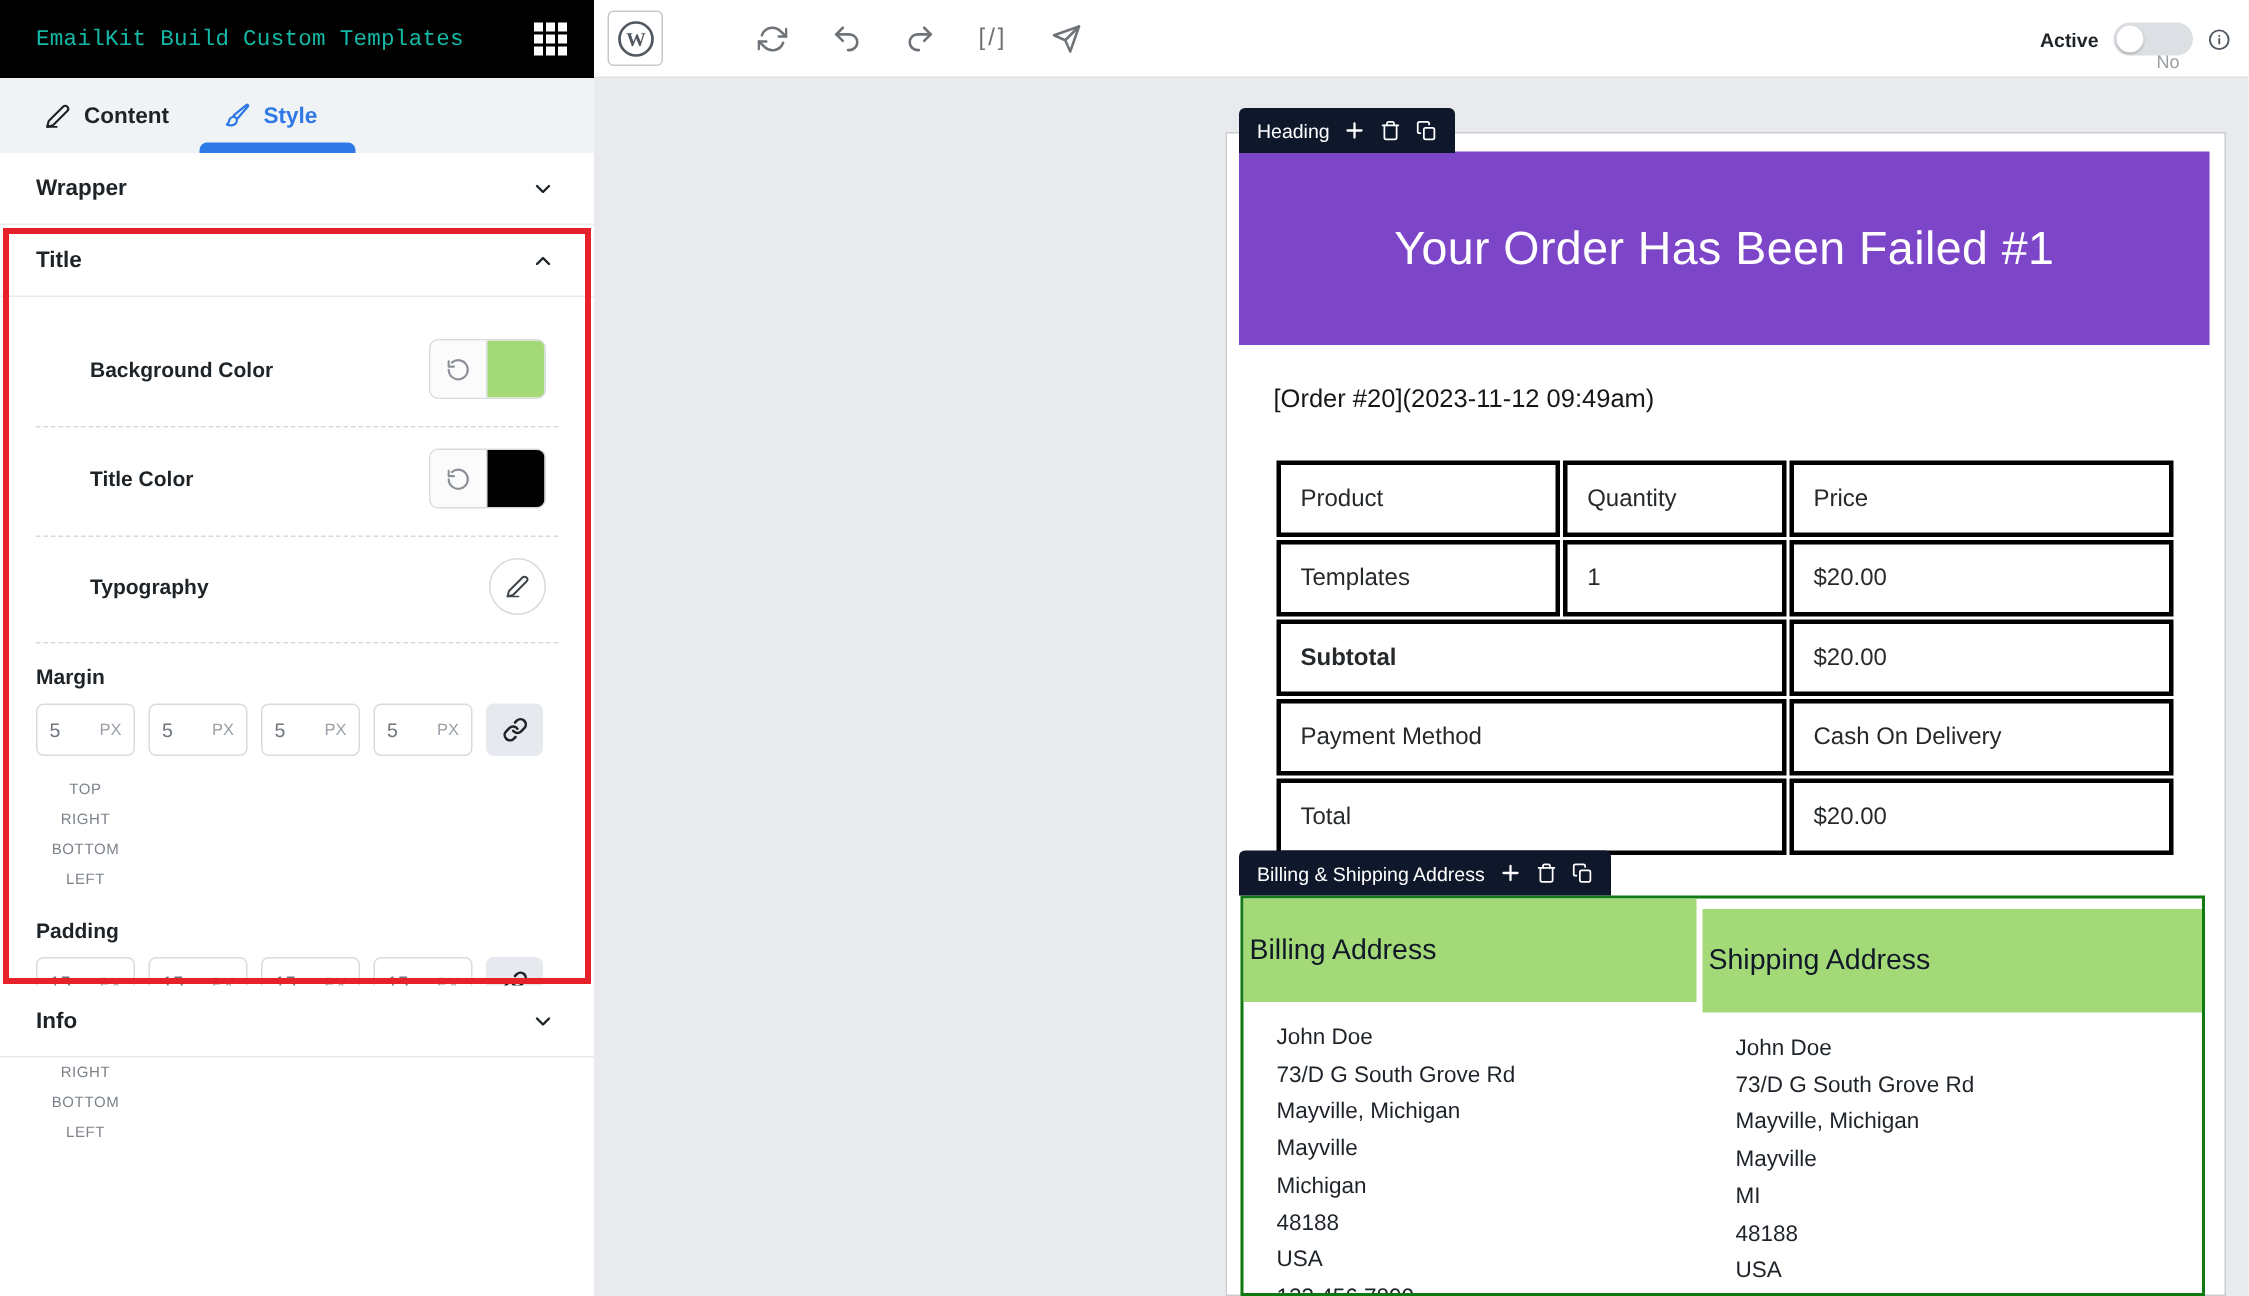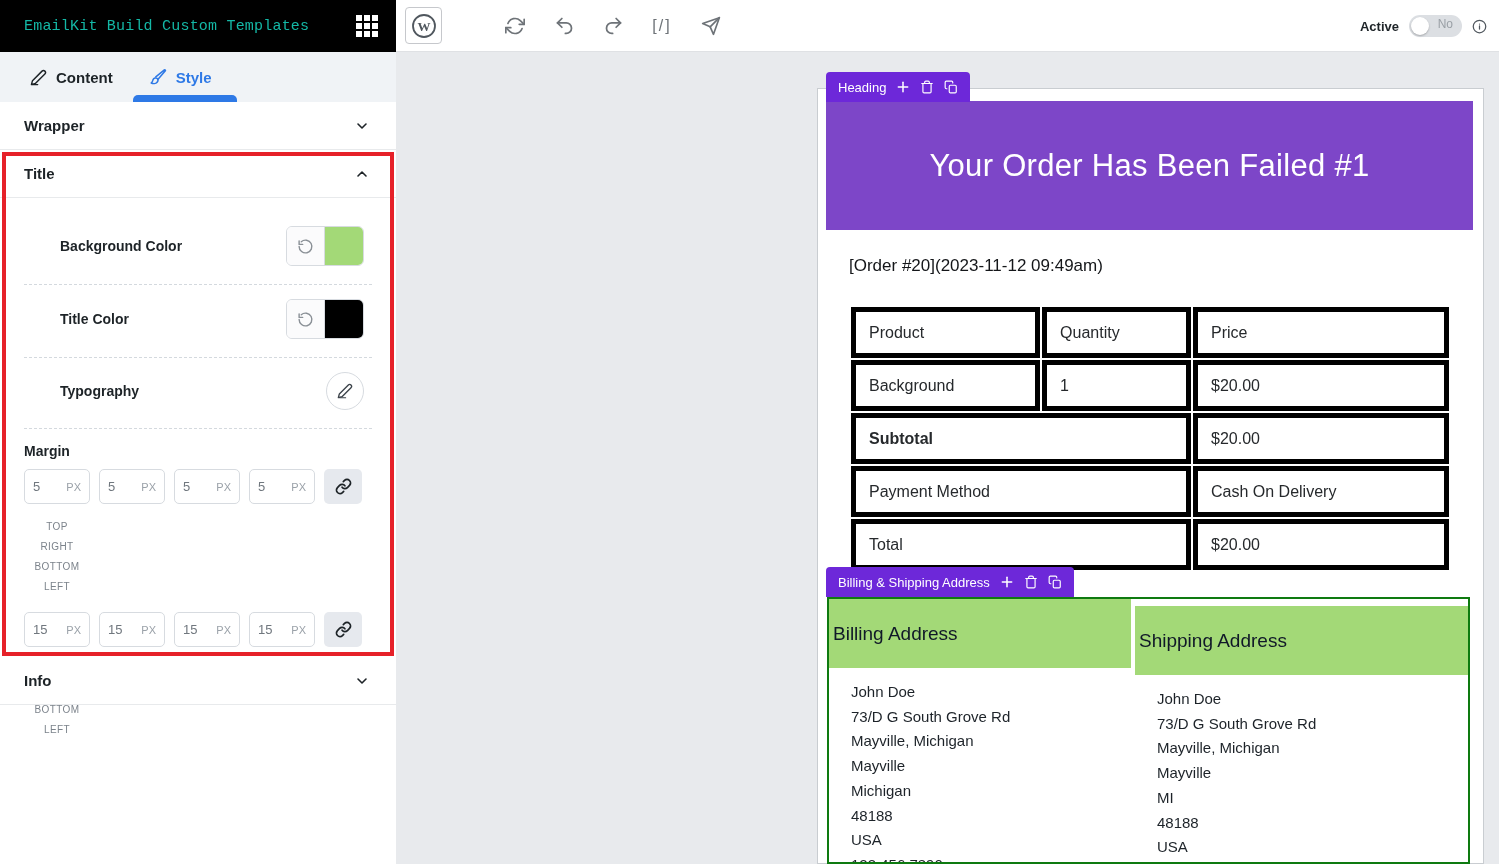--- a/index.html
+++ b/index.html
@@ -53,39 +53,39 @@
   .main { position:absolute; left:396px; top:0; right:0; bottom:0; }
   .toolbar { position:relative; height:52px; background:#fff; border-bottom:1px solid #dfe1e4; display:flex; align-items:center; }
   .wp-btn { width:37px; height:37px; margin-left:9px; border:1px solid #c6c8cc; border-radius:4px; background:#fff; display:flex; align-items:center; justify-content:center; cursor:pointer; }
   .tool-icons { display:flex; align-items:center; gap:27px; margin-left:62px; color:#6e7378; }
   .tool-icon { cursor:pointer; display:flex; align-items:center; justify-content:center; width:22px; height:22px; }
   .shortcode { font-size:16px; color:#6e7378; letter-spacing:2px; font-weight:400; }
   .toolbar-right { position:absolute; right:12px; top:0; height:52px; display:flex; align-items:center; gap:10px; }
   .active-label { font-size:13px; font-weight:700; color:#1d2327; }
   .toggle { position:relative; width:53px; height:22px; background:#dcdfe3; border-radius:11px; cursor:pointer; }
   .toggle-knob { position:absolute; left:2px; top:2px; width:18px; height:18px; border-radius:50%; background:#fff; box-shadow:0 1px 2px rgba(0,0,0,.25); }
-  .toggle-text { position:absolute; right:9px; top:2px; font-size:12px; color:#9aa0a6; }
+  .toggle-text { position:absolute; right:9px; top:19px; font-size:12px; color:#9aa0a6; }
   .info-circ { color:#50575e; display:flex; cursor:pointer; }
 
   .canvas { position:relative; height:812px; background:#e8eaed; overflow:hidden; }
   .email-panel { position:absolute; left:421px; top:36px; width:667px; height:776px; background:#fff; border:1px solid #c9cdd1; }
 
-  .el-badge { position:absolute; height:30px; background:#6d28d9; border-radius:4px 4px 0 0; display:flex; align-items:center; gap:10px; padding:0 12px; z-index:3; }
+  .el-badge { position:absolute; height:30px; background:#0f172a; border-radius:4px 4px 0 0; display:flex; align-items:center; gap:10px; padding:0 12px; z-index:3; }
   .el-badge .badge-label { color:#fff; font-size:13px; white-space:nowrap; }
   .badge-ic { display:flex; align-items:center; justify-content:center; cursor:pointer; color:#fff; }
   .badge-heading { left:430px; top:20px; }
   .badge-address { left:430px; top:515px; }
 
   .heading-block { position:absolute; left:430px; top:49px; width:647px; height:129px; background:#7d46c8; display:flex; align-items:center; justify-content:center; z-index:2; }
   .heading-text { color:#fff; font-size:31px; letter-spacing:.3px; }
 
   .order-info { position:absolute; left:453px; top:204px; font-size:17px; color:#141619; }
 
   .order-table { position:absolute; left:453px; top:253px; border-collapse:separate; border-spacing:2px; }
-  .order-table td { border:5px solid #000000; height:51px; padding-left:13px; font-size:16px; color:#26292c; background:#fff; }
+  .order-table td { border:3px solid #000000; height:51px; padding-left:13px; font-size:16px; color:#26292c; background:#fff; }
   .col-product { width:188px; } .col-qty { width:148px; } .col-price { width:256px; }
   .cell-merged { width:340px; }
   .bold-cell { font-weight:700; }
 
   .addr-section { position:absolute; left:431px; top:545px; width:643px; height:267px; background:#fff; border:2px solid #0e7a10; overflow:hidden; z-index:2; }
   .addr-col { position:absolute; top:0; }
   .addr-col-left { left:0; width:302px; }
   .addr-col-right { left:306px; top:7px; width:335px; }
   .addr-head { height:69px; background:#a3d977; display:flex; align-items:center; padding-left:4px; font-size:19px; color:#101828; }
   .addr-lines { padding:12px 0 0 22px; }
@@ -224,20 +224,21 @@
         </div>
         <div class="dim-labels">
           <span>TOP</span>
           <span>RIGHT</span>
           <span>BOTTOM</span>
           <span>LEFT</span>
         </div>
       </div>
 
       <div class="dim-group">
+        <div class="dim-title">Padding</div>
         <div class="dim-row">
           <span class="dim-input">
             <input value="15" style="">
             <span class="dim-unit">PX</span>
           </span>
           <span class="dim-input">
             <input value="15" style="">
             <span class="dim-unit">PX</span>
           </span>
           <span class="dim-input">
@@ -362,21 +363,21 @@
       <div class="order-info">[Order #20](2023-11-12 09:49am)</div>
 
       <table class="order-table">
         <tbody>
           <tr>
             <td class="col-product">Product</td>
             <td class="col-qty">Quantity</td>
             <td class="col-price">Price</td>
           </tr>
           <tr>
-            <td>Background</td>
+            <td>Templates</td>
             <td>1</td>
             <td>$20.00</td>
           </tr>
           <tr>
             <td colspan="2" class="cell-merged bold-cell">Subtotal</td>
             <td>$20.00</td>
           </tr>
           <tr>
             <td colspan="2" class="cell-merged">Payment Method</td>
             <td>Cash On Delivery</td>

